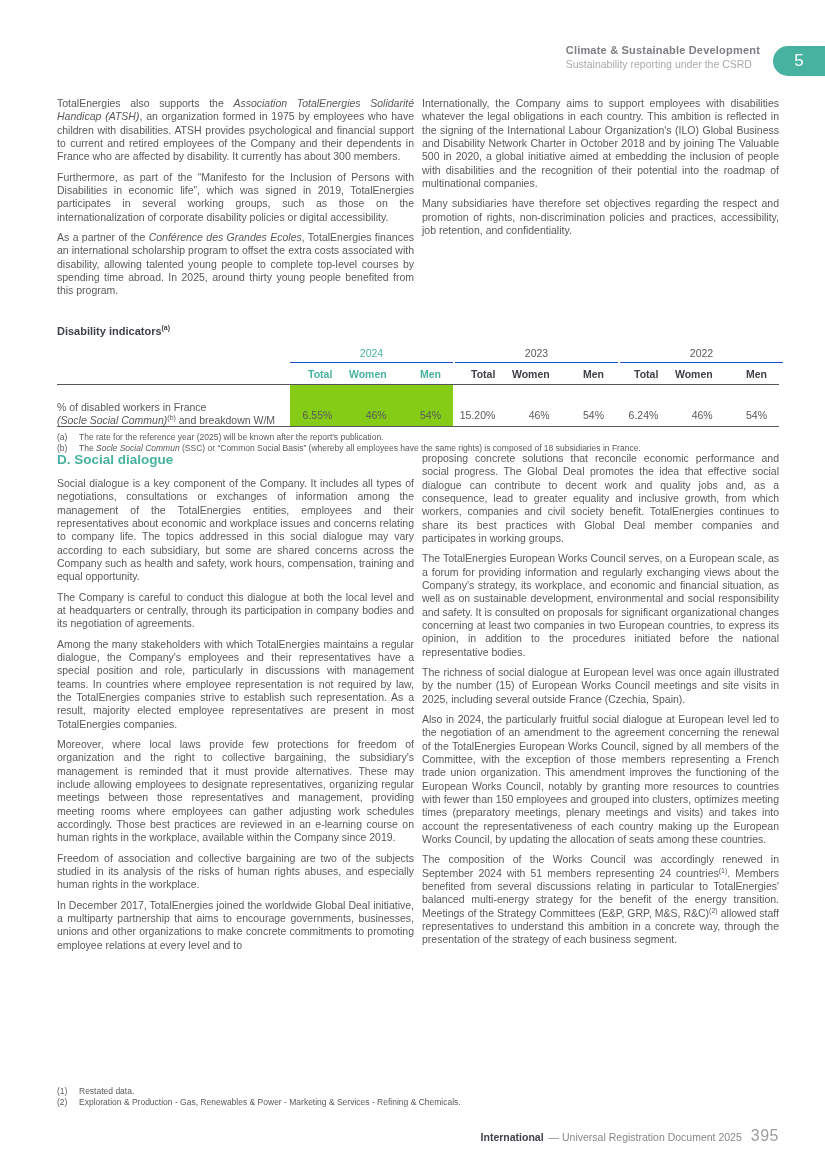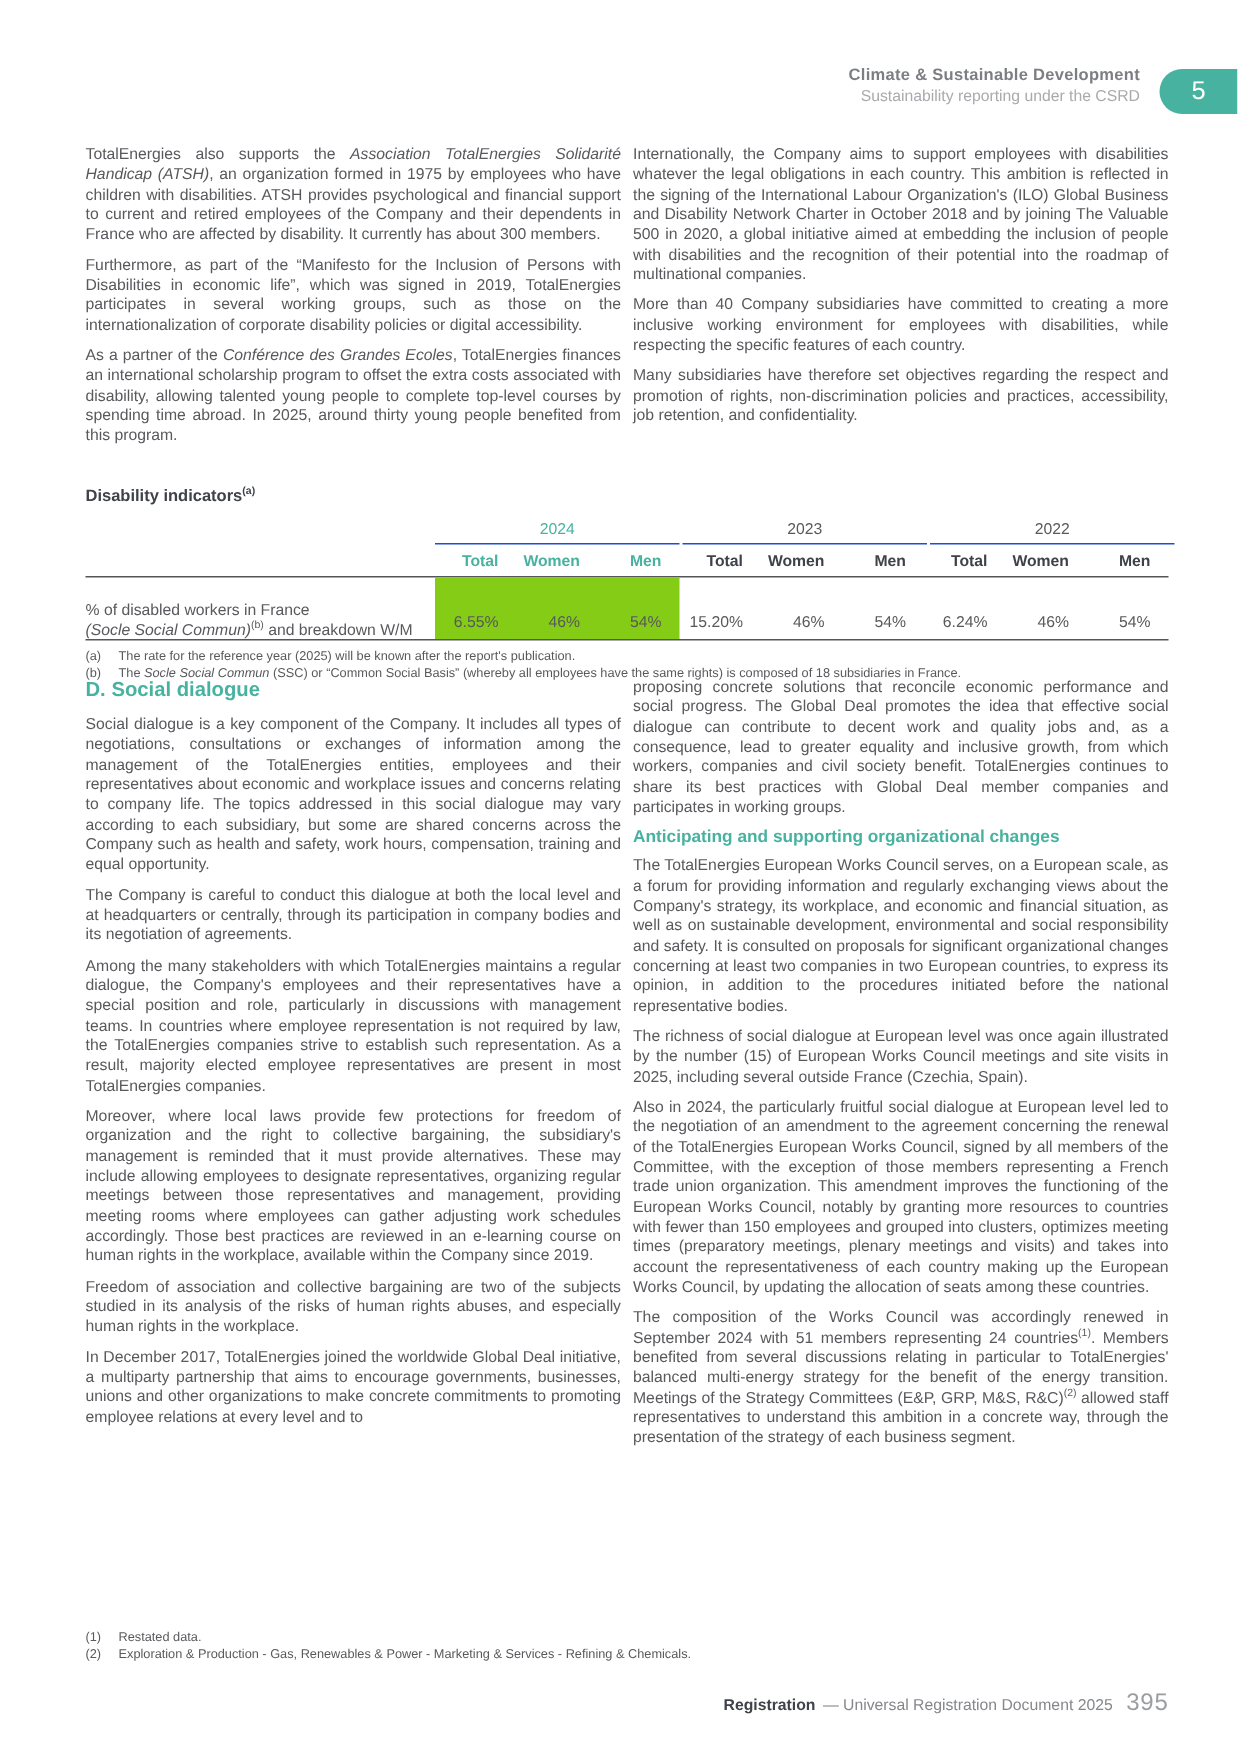--- a/index.html
+++ b/index.html
@@ -2,21 +2,21 @@
 <html><head>
 <meta charset="utf-8">
 <style>
   html,body { margin:0; padding:0; }
   body {
     width:825px; height:1168px; position:relative; overflow:hidden;
     background:#ffffff; font-family:"Liberation Sans", sans-serif;
     color:#58595c;
   }
   
-  .header { position:absolute; top:44px; right:65px; text-align:right; }
+  .header { position:absolute; top:44px; right:65px; text-align:left; }
   .header-title { font-size:11px; font-weight:bold; color:#7c7e82; letter-spacing:.2px; }
   .header-sub { font-size:10.5px; color:#a8aaad; margin-top:2px; }
   .chapter-tab {
     position:absolute; top:46px; right:0; width:52px; height:30px;
     background:#48b2a0; border-radius:16px 0 0 16px; color:#fff;
     display:flex; align-items:center; justify-content:center;
     font-size:17px; font-weight:normal;
   }
   
   .cols { position:absolute; left:57px; width:722px; display:flex; gap:8px; }
@@ -72,21 +72,20 @@
 </div>
 
 <div class="cols intro">
   <div class="col">
       <p class="p"><span>TotalEnergies also supports the </span><span style="font-style: italic;">Association TotalEnergies Solidarité Handicap (ATSH)</span><span>, an organization formed in 1975 by employees who have children with disabilities. ATSH provides psychological and financial support to current and retired employees of the Company and their dependents in France who are affected by disability. It currently has about 300 members.</span></p>
       <p class="p"><span>Furthermore, as part of the “Manifesto for the Inclusion of Persons with Disabilities in economic life”, which was signed in 2019, TotalEnergies participates in several working groups, such as those on the internationalization of corporate disability policies or digital accessibility.</span></p>
       <p class="p"><span>As a partner of the </span><span style="font-style: italic;">Conférence des Grandes Ecoles</span><span>, TotalEnergies finances an international scholarship program to offset the extra costs associated with disability, allowing talented young people to complete top-level courses by spending time abroad. In 2025, around thirty young people benefited from this program.</span></p>
     </div>
   <div class="col">
       <p class="p"><span>Internationally, the Company aims to support employees with disabilities whatever the legal obligations in each country. This ambition is reflected in the signing of the International Labour Organization's (ILO) Global Business and Disability Network Charter in October 2018 and by joining The Valuable 500 in 2020, a global initiative aimed at embedding the inclusion of people with disabilities and the recognition of their potential into the roadmap of multinational companies.</span></p>
-      <p class="p"><span>More than 40 Company subsidiaries have committed to creating a more inclusive working environment for employees with disabilities, while respecting the specific features of each country.</span></p>
       <p class="p"><span>Many subsidiaries have therefore set objectives regarding the respect and promotion of rights, non-discrimination policies and practices, accessibility, job retention, and confidentiality.</span></p>
     </div>
 </div>
 
 <div class="disability">
   <div class="tbl-heading"><span>Disability indicators</span><sup>(a)</sup></div>
   <div class="tbl">
     <div class="trow tyears">
       <div class="tlabel"></div>
       <div class="tgroup accent">
@@ -156,36 +155,35 @@
       <div class="hsection"><span>D. Social dialogue</span></div>
       <p class="p"><span>Social dialogue is a key component of the Company. It includes all types of negotiations, consultations or exchanges of information among the management of the TotalEnergies entities, employees and their representatives about economic and workplace issues and concerns relating to company life. The topics addressed in this social dialogue may vary according to each subsidiary, but some are shared concerns across the Company such as health and safety, work hours, compensation, training and equal opportunity.</span></p>
       <p class="p"><span>The Company is careful to conduct this dialogue at both the local level and at headquarters or centrally, through its participation in company bodies and its negotiation of agreements.</span></p>
       <p class="p"><span>Among the many stakeholders with which TotalEnergies maintains a regular dialogue, the Company's employees and their representatives have a special position and role, particularly in discussions with management teams. In countries where employee representation is not required by law, the TotalEnergies companies strive to establish such representation. As a result, majority elected employee representatives are present in most TotalEnergies companies.</span></p>
       <p class="p"><span>Moreover, where local laws provide few protections for freedom of organization and the right to collective bargaining, the subsidiary's management is reminded that it must provide alternatives. These may include allowing employees to designate representatives, organizing regular meetings between those representatives and management, providing meeting rooms where employees can gather adjusting work schedules accordingly. Those best practices are reviewed in an e-learning course on human rights in the workplace, available within the Company since 2019.</span></p>
       <p class="p"><span>Freedom of association and collective bargaining are two of the subjects studied in its analysis of the risks of human rights abuses, and especially human rights in the workplace.</span></p>
       <p class="p"><span>In December 2017, TotalEnergies joined the worldwide Global Deal initiative, a multiparty partnership that aims to encourage governments, businesses, unions and other organizations to make concrete commitments to promoting employee relations at every level and to</span></p>
     </div>
   <div class="col">
       <p class="p"><span>proposing concrete solutions that reconcile economic performance and social progress. The Global Deal promotes the idea that effective social dialogue can contribute to decent work and quality jobs and, as a consequence, lead to greater equality and inclusive growth, from which workers, companies and civil society benefit. TotalEnergies continues to share its best practices with Global Deal member companies and participates in working groups.</span></p>
-      <div class="hteal"><span>Anticipating and supporting organizational changes</span></div>
       <p class="p"><span>The TotalEnergies European Works Council serves, on a European scale, as a forum for providing information and regularly exchanging views about the Company's strategy, its workplace, and economic and financial situation, as well as on sustainable development, environmental and social responsibility and safety. It is consulted on proposals for significant organizational changes concerning at least two companies in two European countries, to express its opinion, in addition to the procedures initiated before the national representative bodies.</span></p>
       <p class="p"><span>The richness of social dialogue at European level was once again illustrated by the number (15) of European Works Council meetings and site visits in 2025, including several outside France (Czechia, Spain).</span></p>
       <p class="p"><span>Also in 2024, the particularly fruitful social dialogue at European level led to the negotiation of an amendment to the agreement concerning the renewal of the TotalEnergies European Works Council, signed by all members of the Committee, with the exception of those members representing a French trade union organization. This amendment improves the functioning of the European Works Council, notably by granting more resources to countries with fewer than 150 employees and grouped into clusters, optimizes meeting times (preparatory meetings, plenary meetings and visits) and takes into account the representativeness of each country making up the European Works Council, by updating the allocation of seats among these countries.</span></p>
       <p class="p"><span>The composition of the Works Council was accordingly renewed in September 2024 with 51 members representing 24 countries</span><sup>(1)</sup><span>. Members benefited from several discussions relating in particular to TotalEnergies' balanced multi-energy strategy for the benefit of the energy transition. Meetings of the Strategy Committees (E&amp;P, GRP, M&amp;S, R&amp;C)</span><sup>(2)</sup><span> allowed staff representatives to understand this ambition in a concrete way, through the presentation of the strategy of each business segment.</span></p>
     </div>
 </div>
 
 <div class="page-fns">
   <div class="fn-line">
     <span class="fn-tag">(1)</span>
     <span>Restated data.</span>
   </div>
   <div class="fn-line">
     <span class="fn-tag">(2)</span>
     <span>Exploration &amp; Production - Gas, Renewables &amp; Power - Marketing &amp; Services - Refining &amp; Chemicals.</span>
   </div>
 </div>
 
 <div class="footer">
-  <span class="footer-brand">Registration</span>
+  <span class="footer-brand">International</span>
   <span class="footer-rest">— Universal Registration Document 2025</span>
   <span class="footer-page">395</span>
 </div>
 
 </body></html>

